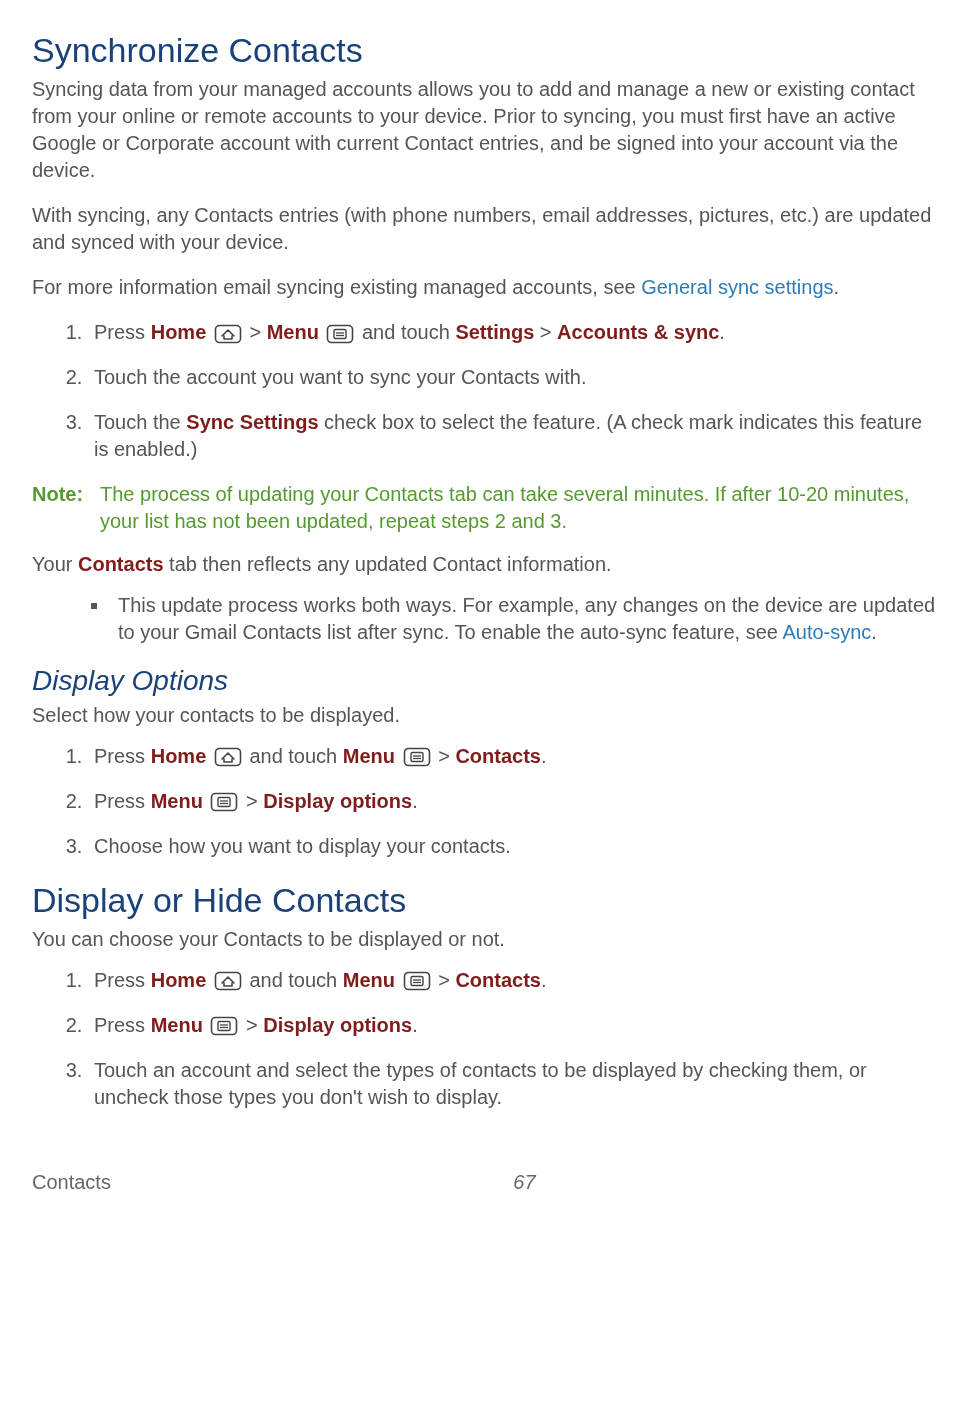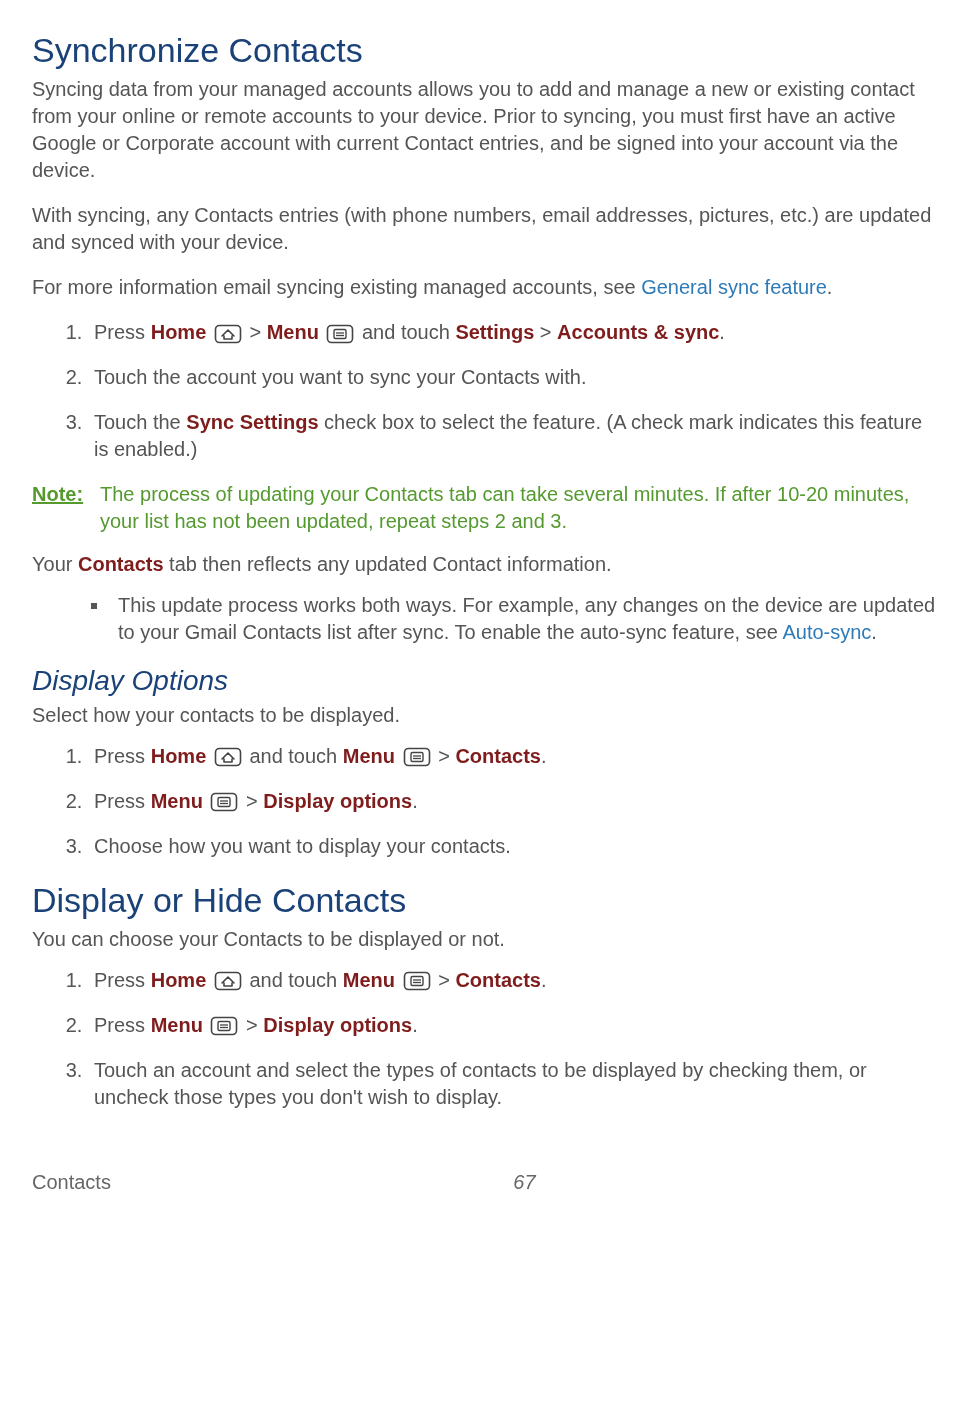--- a/index.html
+++ b/index.html
@@ -57,21 +57,20 @@
   .note-row {
     display: flex;
     margin-bottom: 16px;
   }
   .note-label {
     color: #549a2f;
     font-weight: bold;
     flex-shrink: 0;
     padding-right: 8px;
     min-width: 60px;
-    text-decoration: underline;
   }
   .note-text {
     color: #549a2f;
   }
   .bold {
     font-weight: bold;
     color: #7f1d1d;
   }
   .icon {
     display: inline-block;
@@ -111,21 +110,21 @@
   </defs>
 </svg>
 
 <h1>Synchronize Contacts</h1>
 
 <p class="intro">Syncing data from your managed accounts allows you to add and manage a new or existing contact from your online or remote accounts to your device. Prior to syncing, you must first have an active Google or Corporate account with current Contact entries, and be signed into your account via the device.</p>
 
 <p class="intro">With syncing, any Contacts entries (with phone numbers, email addresses, pictures, etc.) are updated and synced with your device.</p>
 
 <p class="intro">
-  <span>For more information email syncing existing managed accounts, see </span><a class="link">General sync feature</a><span>.</span>
+  <span>For more information email syncing existing managed accounts, see </span><a class="link">General sync settings</a><span>.</span>
 </p>
 
 <ol>
   <li>
     <span>Press </span><span class="bold">Home</span>
     <span class="icon"><svg width="28" height="20">
           <use href="#home-path"></use>
         </svg></span><span> &gt; </span><span class="bold">Menu</span>
     <span class="icon"><svg width="28" height="20">
           <use href="#menu-path"></use>

